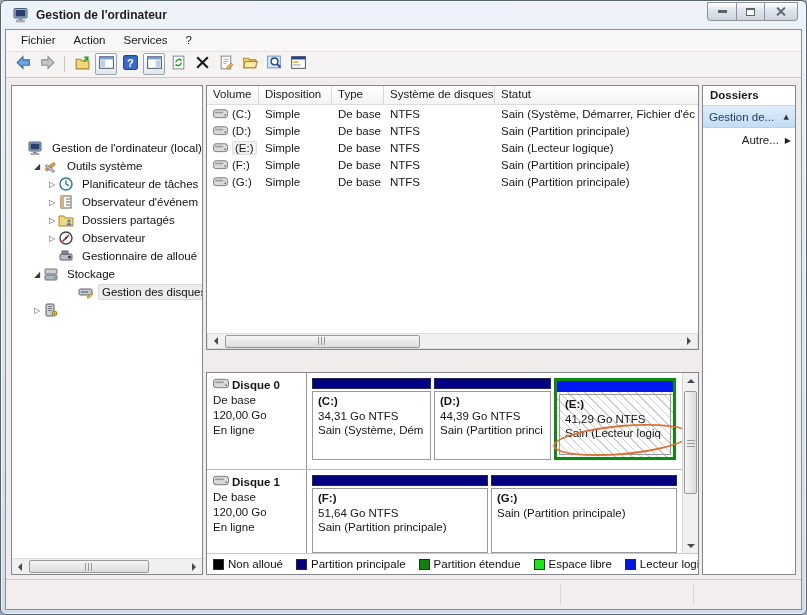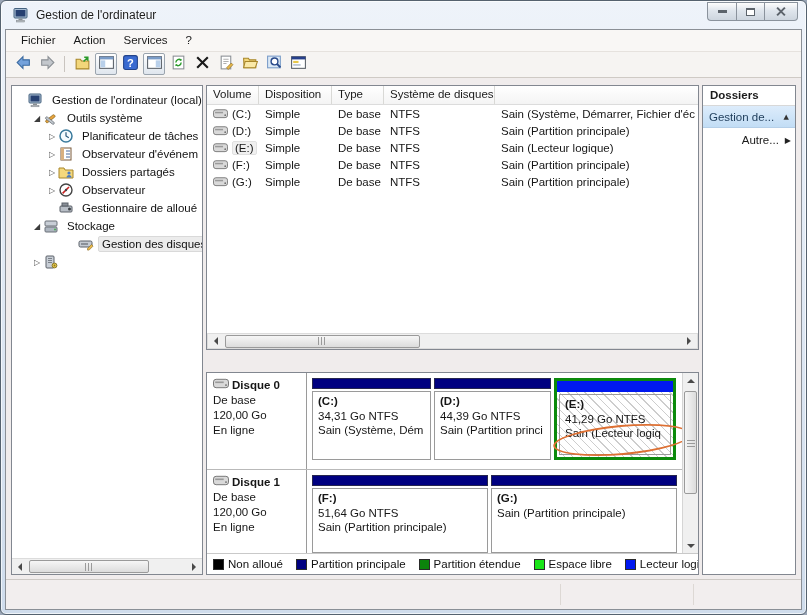--- a/index.html
+++ b/index.html
@@ -4,21 +4,21 @@
 <style>
   * { margin:0; padding:0; box-sizing:border-box; }
   html,body { background:#9aa5b5; font-family:"Liberation Sans","DejaVu Sans",sans-serif; }
   .win { width:807px; height:615px; border:1px solid #55626f; border-radius:6px;
          background:linear-gradient(#eef3fa,#cfdcec); padding:0 4px 4px 4px;
          box-shadow:inset 0 0 0 1px rgba(255,255,255,.65); position:relative; overflow:hidden; }
   
   .titlebar { height:28px; display:flex; align-items:center; padding:0 4px 0 8px; }
   .titlebar .ticon { width:17px; height:16px; margin-right:6px; flex:0 0 auto; }
   .titlebar .ttext { font-size:12px; color:#1c1c1c; flex:1 1 auto;
-                     text-shadow:0 0 3px #fff; white-space:nowrap; overflow:hidden; }
+                     text-shadow:0 0 3px #fff; white-space:nowrap; overflow:hidden;font-weight:bold; }
   .winbtns { display:flex; margin-top:-7px; }
   .wbtn { width:29px; height:19px; border:1px solid #8a929c; background:linear-gradient(#fdfdfd,#dfe5ec 45%,#cdd5de);
           display:flex; align-items:center; justify-content:center; cursor:default; }
   .wbtn.min { border-radius:0 0 0 4px; border-right:none; }
   .wbtn.cls { border-radius:0 0 4px 0; border-left:none; width:33px; }
   .g-min { width:9px; height:3px; background:#5c636b; }
   .g-max { width:9px; height:8px; border:1px solid #5c636b; border-top:2px solid #5c636b; background:#fff; }
   .g-cls { position:relative; width:10px; height:9px; }
   .g-cls:before,.g-cls:after { content:""; position:absolute; left:4px; top:-1px; width:2px; height:11px; background:#5c636b; }
   .g-cls:before { transform:rotate(45deg);} .g-cls:after { transform:rotate(-45deg);}
@@ -231,21 +231,21 @@
               <rect x="3" y="6.5" width="5" height="2" fill="#e8c84a"></rect>
               <rect x="3" y="9.5" width="7" height="1.6" fill="#b9c4d2"></rect>
             </svg></span>
         </span>
       </div>
 
     <div class="content">
 
       <div class="panel treepanel">
         <div id="tree">
-            <div class="titem" style="padding-left: 4px;">
+            <div class="titem" style="padding-left: 4px; margin-top: 48px;">
               <span class="texp"></span>
               <span class="ticon16"><svg viewBox="0 0 16 16">
                   <rect x="1" y="2" width="12" height="9" rx="1" fill="#a8bdd2" stroke="#44617e"></rect>
                   <rect x="2.5" y="3.5" width="9" height="6" fill="#274071"></rect>
                   <rect x="5" y="11.5" width="4" height="1.5" fill="#8a8f94"></rect>
                   <rect x="3" y="13.2" width="8" height="1.6" fill="#b9bec3" stroke="#7e848a" stroke-width="0.5"></rect>
                 </svg></span>
               <span class="tlabel">Gestion de l'ordinateur (local)</span>
             </div>
             <div class="titem" style="padding-left: 19px;">
@@ -341,20 +341,21 @@
         </div>
       </div>
 
       <div class="center">
         <div class="panel volpane">
           <div class="vhead" id="vhead">
               <span class="vhcell" style="width: 52px;">Volume</span>
               <span class="vhcell" style="width: 73px;">Disposition</span>
               <span class="vhcell" style="width: 52px;">Type</span>
               <span class="vhcell" style="width: 111px;">Système de disques</span>
+              <span class="vhcell last">Statut</span>
             </div>
           <div id="vrows">
               <div class="vrow">
                 <span class="vcell" style="width: 52px;">
                   <span class="vdrive"><svg viewBox="0 0 16 10">
                       <rect x="0.5" y="0.8" width="15" height="8.4" rx="2.6" fill="#d9d9d9" stroke="#7a7a7a"></rect>
                       <rect x="2.2" y="3" width="8.5" height="1.6" fill="#9a9a9a"></rect>
                       <circle cx="13" cy="6.6" r="0.9" fill="#6a6a6a"></circle>
                     </svg></span>
                   <span>(C:)</span>

